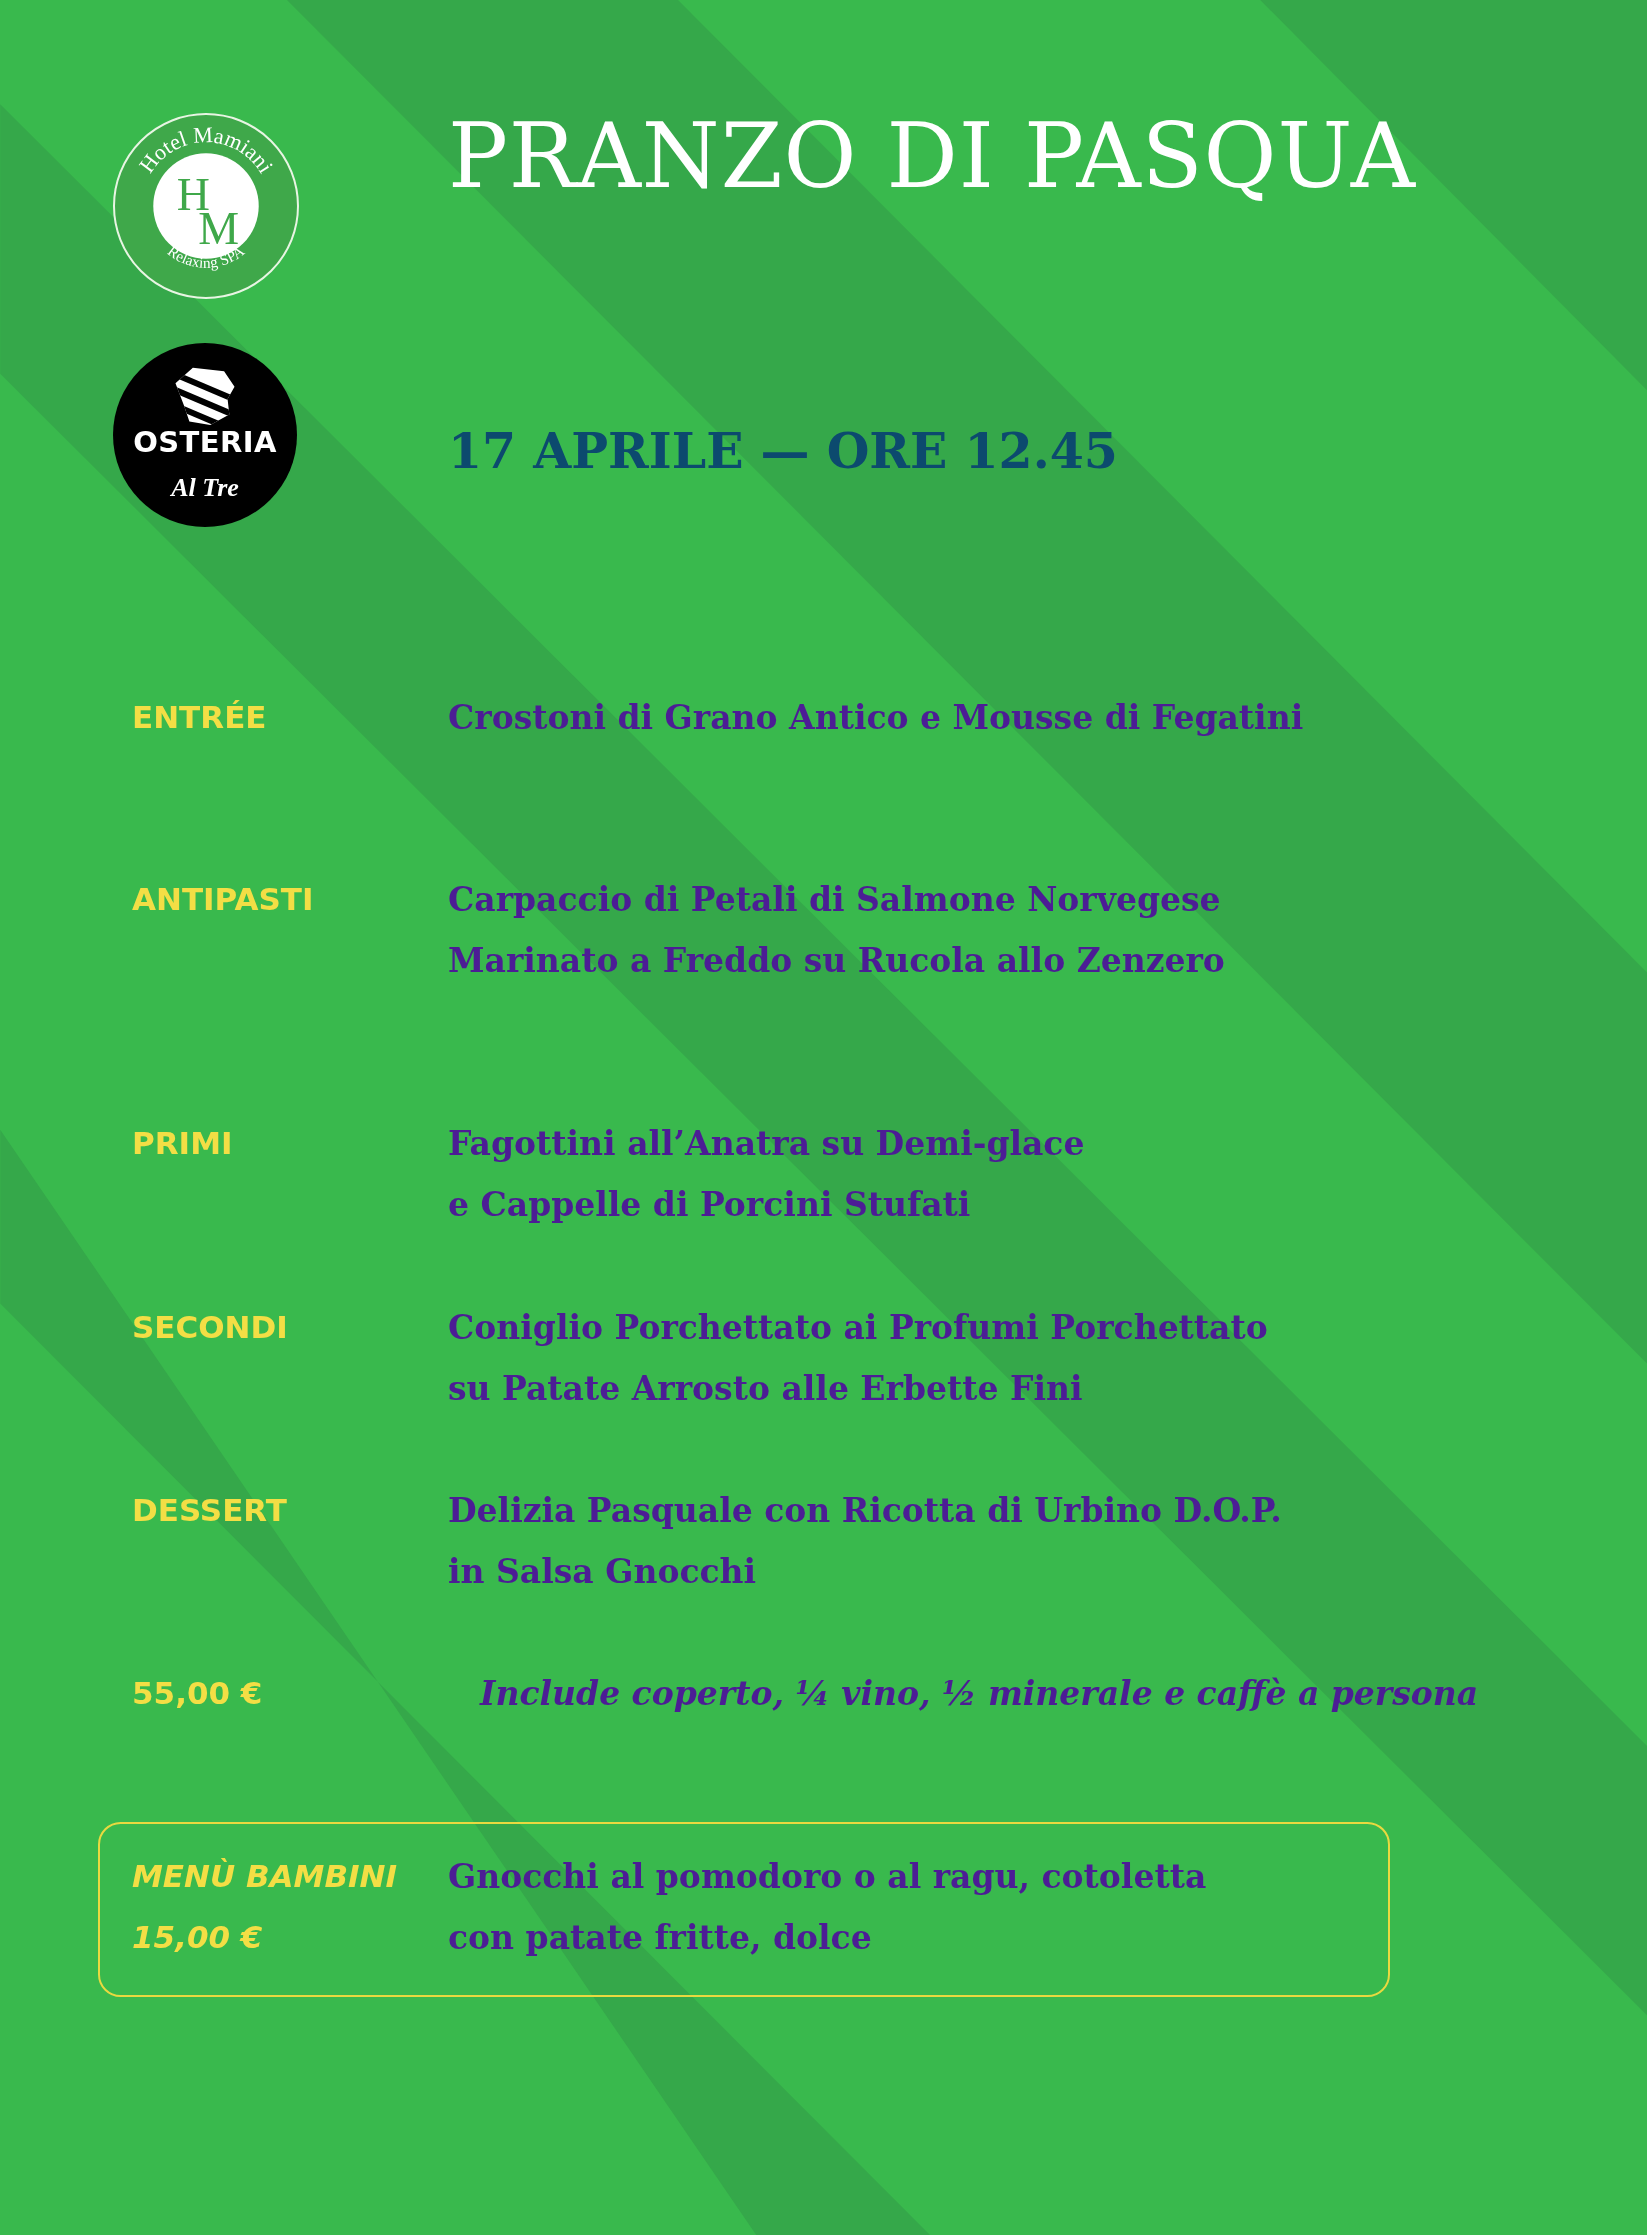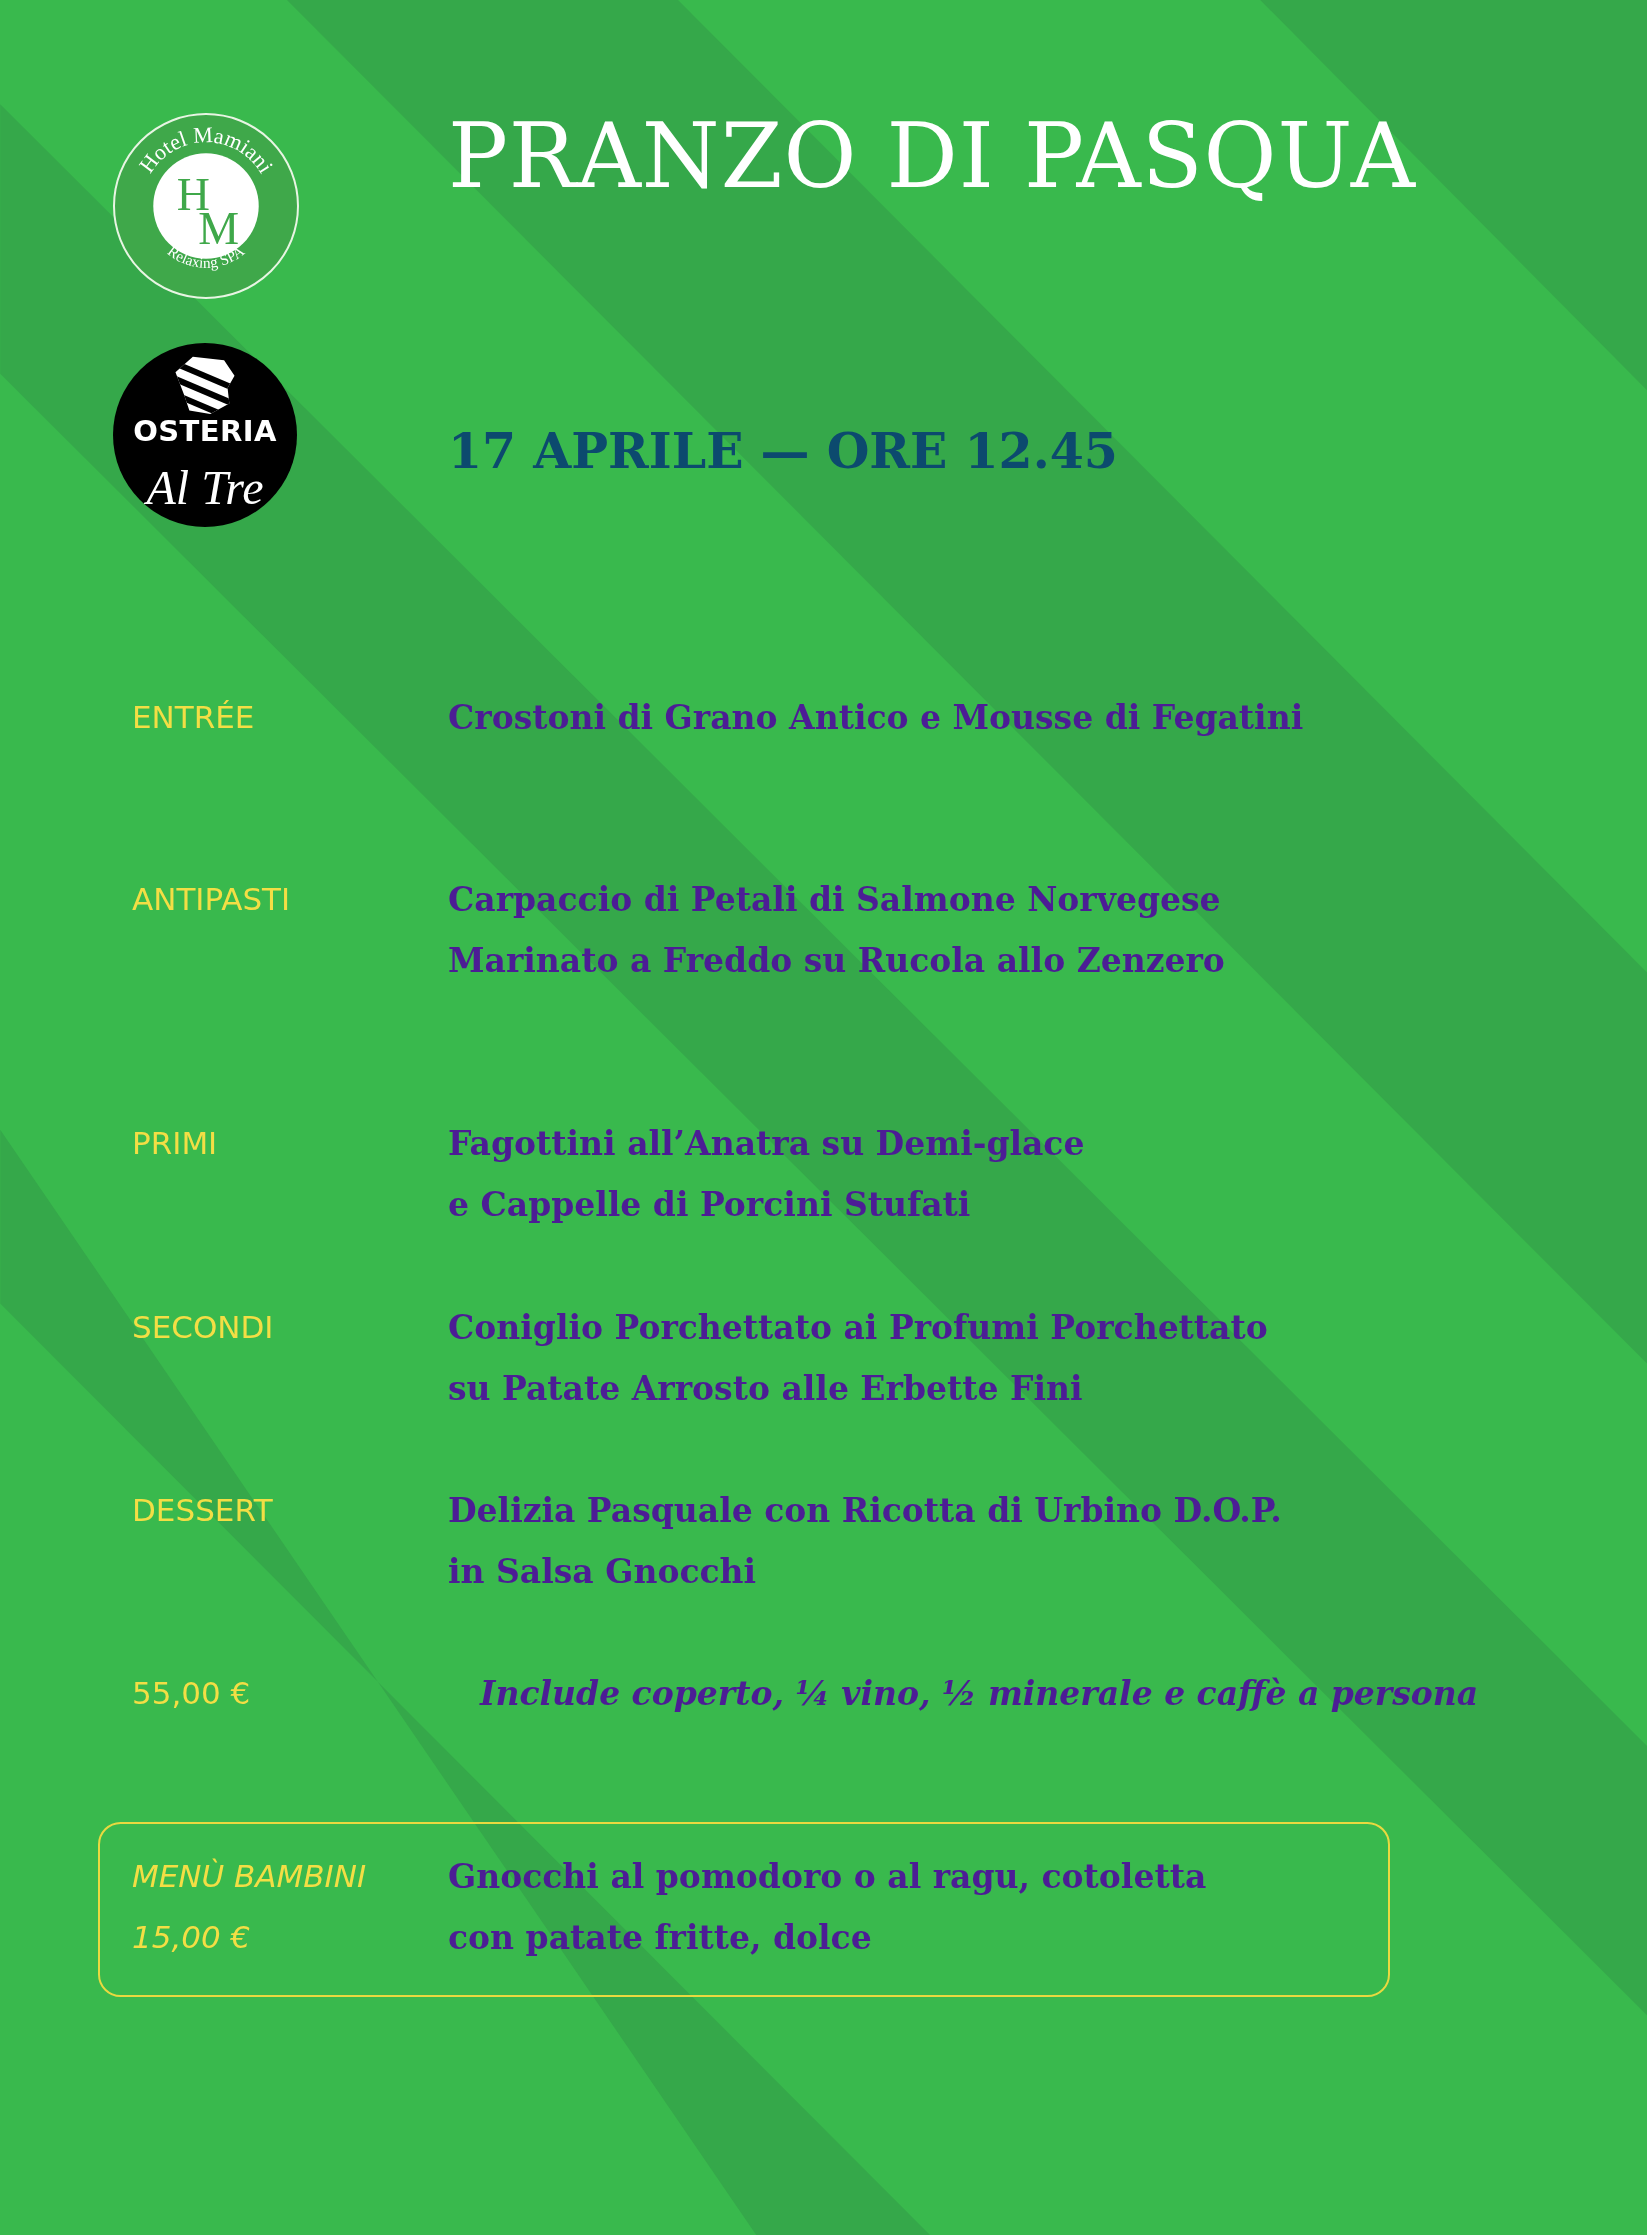--- a/index.html
+++ b/index.html
@@ -15,37 +15,37 @@
     box-sizing: border-box; z-index: 2;
   }
   .logo-hm svg { width: 100%; height: 100%; }
   .logo-osteria {
     position: absolute; left: 113px; top: 343px; width: 184px; height: 184px;
     border-radius: 50%; background: #000; z-index: 2;
     display: flex; flex-direction: column; align-items: center; justify-content: center;
   }
   .logo-osteria .shield { width: 66px; height: 63px; margin-top: -5.2px; }
   .osteria-name { color: #fff; font-family: "DejaVu Sans", sans-serif; font-weight: bold; font-size: 29px; letter-spacing: 0.4px; line-height: 1; margin-top: 1px; }
-  .osteria-sub { color: #fff; font-family: "Liberation Serif", serif; font-style: italic; font-size: 48px; line-height: 1; margin-top: 18px; }
+  .osteria-sub { color: #fff; font-family: "Liberation Serif", serif; font-style: italic; font-size: 26px; line-height: 1; margin-top: 18px; font-weight: bold; }
 
   .title {
     position: absolute; left: 448px; top: 104px; z-index: 2;
     color: #fff; font-family: "DejaVu Serif", serif; font-weight: normal;
     font-size: 89px; line-height: 104px; letter-spacing: 0.9px;
   }
   .date {
     position: absolute; left: 448px; top: 421px; z-index: 2;
     color: #0c4a6e; font-family: "DejaVu Serif", serif; font-weight: bold;
     font-size: 49px; line-height: 61px;
   }
   .menu { position: absolute; left: 0; top: 0; width: 100%; z-index: 2; }
   .row { position: absolute; left: 0; width: 100%; }
   .label {
     position: absolute; left: 132px; color: #f3de45;
-    font-family: "DejaVu Sans", sans-serif; font-weight: normal; font-size: 31px; line-height: 61px;
+    font-family: "DejaVu Sans", sans-serif; font-weight: bold; font-size: 31px; line-height: 61px;
   }
   .desc {
     position: absolute; left: 448px; color: #4c1d95;
     font-family: "DejaVu Serif", serif; font-weight: bold; font-size: 33px; line-height: 61px;
     white-space: nowrap;
   }
   .desc.italic { font-style: italic; margin-left: 32px; }
   .label.italic { font-style: italic; }
   .kids-box {
     position: absolute; left: 98px; top: 1822px; width: 1292px; height: 175px;

